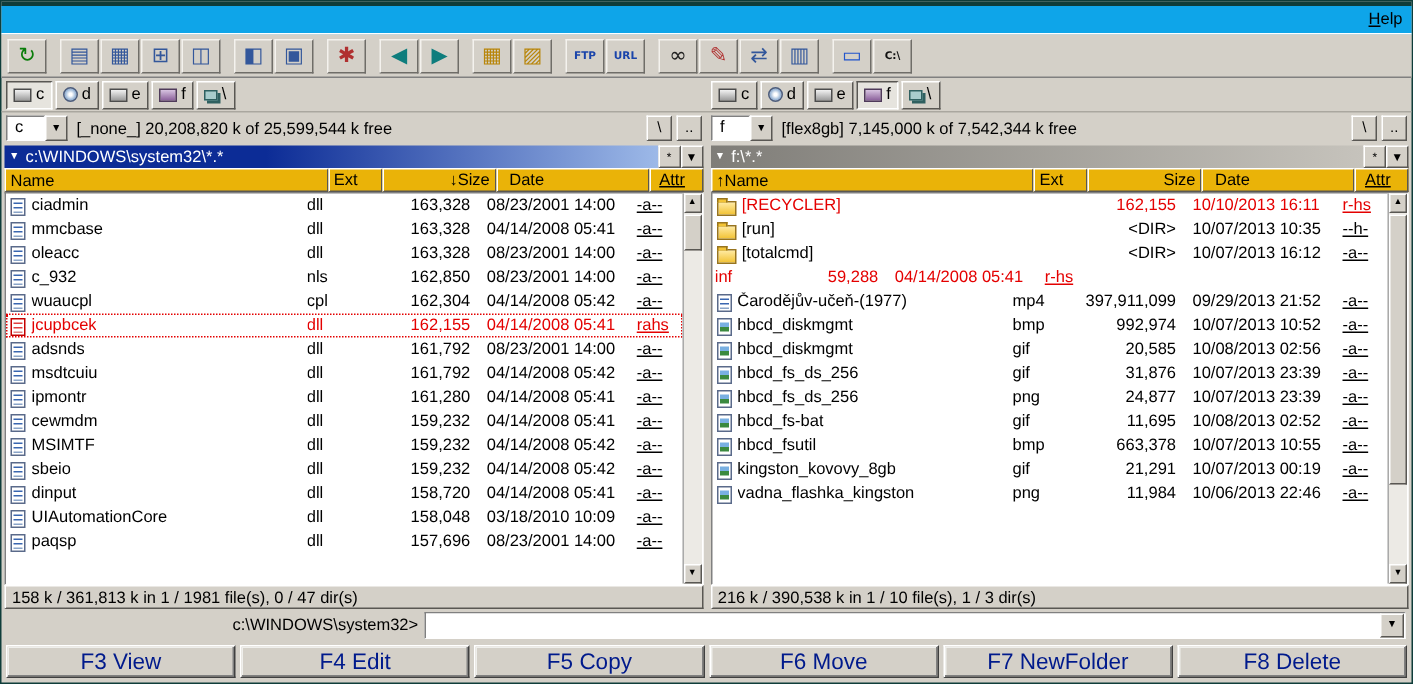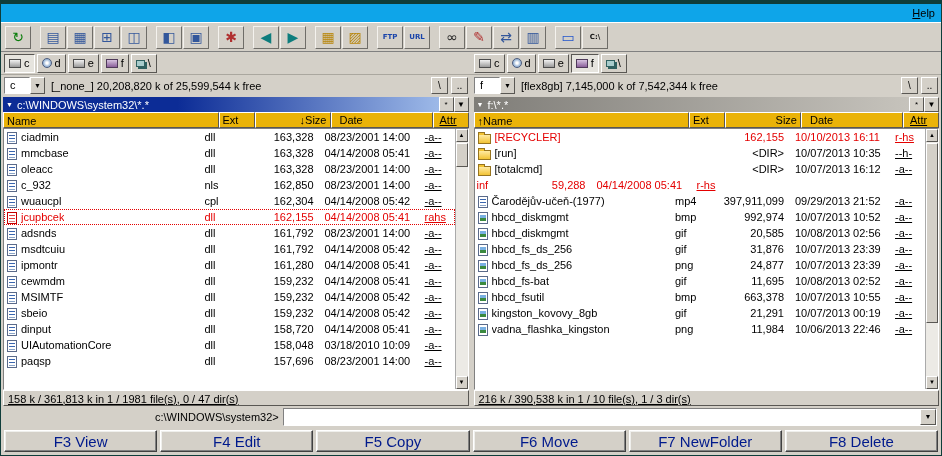--- a/index.html
+++ b/index.html
@@ -94,21 +94,21 @@
             border-color:#fff #595753 #595753 #fff; font-size:6px; text-align:center;
             line-height:11px; cursor:default; }
   .sb-track { flex:1; position:relative; }
   .sb-thumb { position:absolute; left:0; right:0; background:#d4d0c8; border:1px solid;
               border-color:#fff #595753 #595753 #fff; cursor:default; }
   .thumb-sm { top:1px; height:24px; }
   .thumb-lg { top:1px; height:180px; }
 
   .statusbar { height:16px; flex:none; display:flex; align-items:center; padding:1px 4px 0 4px;
                background:#d4d0c8; border:1px solid; border-color:#fff #595753 #595753 #fff;
-               white-space:nowrap; overflow:hidden;text-decoration:underline; }
+               white-space:nowrap; overflow:hidden; }
 
   
   .ficon { width:13px; height:13px; display:inline-block; flex:none; position:relative;
            margin:0 4px 0 1px; }
   .icon-file, .icon-sysfile, .icon-image { width:10px; height:12px; margin-top:1px;
            background:#fff; border:1px solid #5a6a8a; }
   .icon-file::before { content:""; position:absolute; left:1px; right:1px; top:2px; height:1px;
            background:#3a66b0; box-shadow:0 3px 0 #3a66b0, 0 6px 0 #8aa4c8; }
   .icon-sysfile { border-color:#c40000; }
   .icon-sysfile::before { content:""; position:absolute; left:1px; right:1px; top:2px; height:1px;

